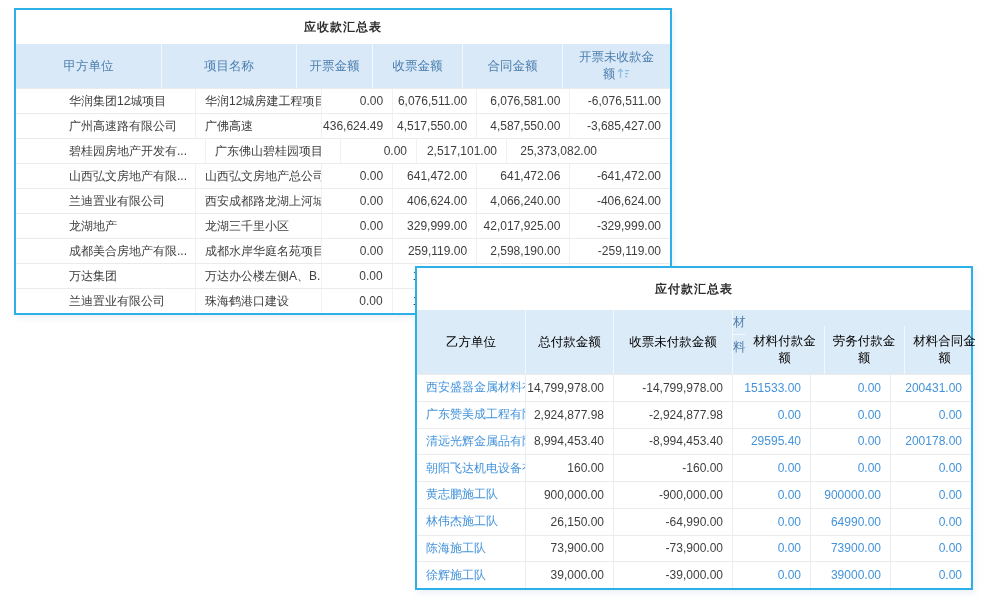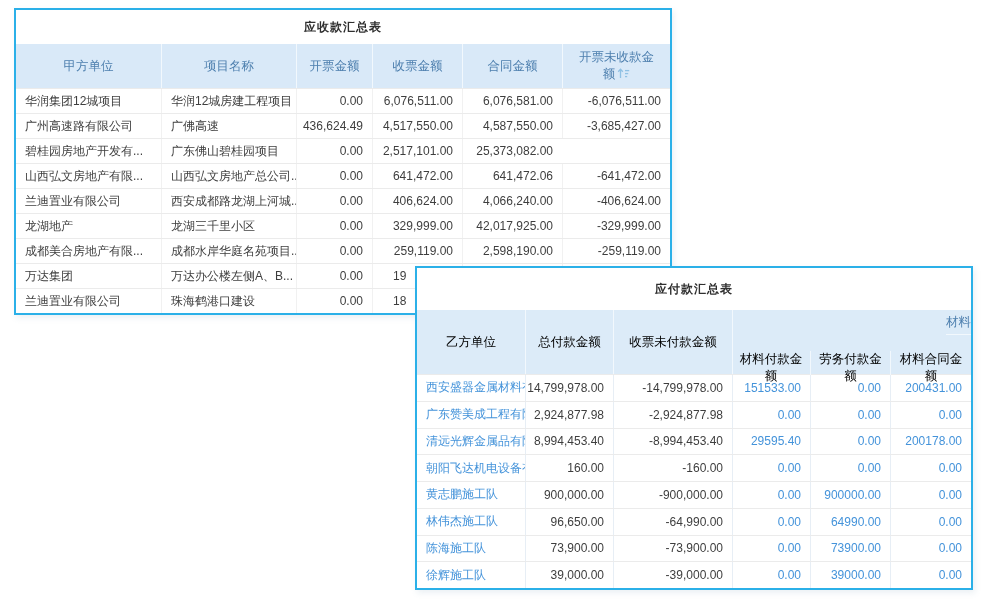--- a/index.html
+++ b/index.html
@@ -21,36 +21,36 @@
   .r-head { display:flex; background:#d9e9f8; height:44px;justify-content:center; }
   .r-th { display:flex; align-items:center; justify-content:center;
     color:#4d7fae; font-size:12.5px; text-align:center; line-height:1.35;
     padding:0 4px; }
   .r-th + .r-th { border-left:1px solid #f2f8fd; }
   .r-c0{width:145px}.r-c1{width:135px}.r-c2{width:76px}
   .r-c3{width:90px}.r-c4{width:100px}.r-c5{width:108px}
   .r-c5 .hdr-span{ max-width:86px; display:inline-block; }
   .sort-ico{ vertical-align:-1px; margin-left:2px; }
 
-  .r-row { display:flex; height:25px; border-top:1px solid #ebebeb; }
+  .r-row { display:flex; height:25px; border-top:1px solid #ebebeb;padding-left:44px; }
   .cell { display:flex; align-items:center; font-size:12px; color:#3e3e3e;
     white-space:nowrap; overflow:hidden; }
   .cell + .cell { border-left:1px solid #f1f1f1; }
   .cell.left { justify-content:flex-start; padding-left:9px; padding-right:4px; }
   .cell.num  { justify-content:flex-end; padding-right:9px; }
   .cell.cut  { justify-content:flex-start; padding-left:20px; }
 
   
   .p-head { display:flex; background:#dcebf8; height:64px; }
   .p-th { display:flex; align-items:center; justify-content:center;
     color:#000000; font-size:12.5px; text-align:center; line-height:1.35; padding:0 5px; }
   .p-th + .p-th, .p-group { border-left:1px solid #f2f8fd; }
   .p-c0{width:108px}.p-c1{width:88px}.p-c2{width:119px}
   .p-c3{width:78px}.p-c4{width:80px}.p-c5{width:81px}
-  .p-group { display:flex; flex-direction:column; width:239px;align-items:flex-end; }
+  .p-group { display:flex; width:239px; }
   .p-group-title { height:25px; line-height:25px; text-align:center;
     color:#4d7fae; font-size:12.5px; border-bottom:1px solid #f2f8fd; }
   .p-sub { flex:1; display:flex;margin-top:16px; }
   .p-sub .p-th { height:100%; }
 
   .p-row { display:flex; height:26.75px; border-top:1px solid #ebebeb; }
   .p-row .cell { font-size:12px; }
   .p-row .cell + .cell { border-left:1px solid #e7eef5; }
   .cell.link { color:#4493da; }
 </style>
@@ -215,21 +215,21 @@
         <div class="p-row">
           <div class="cell p-c0 left link">黄志鹏施工队</div>
           <div class="cell p-c1 num">900,000.00</div>
           <div class="cell p-c2 num">-900,000.00</div>
           <div class="cell p-c3 num link">0.00</div>
           <div class="cell p-c4 num link">900000.00</div>
           <div class="cell p-c5 num link">0.00</div>
         </div>
         <div class="p-row">
           <div class="cell p-c0 left link">林伟杰施工队</div>
-          <div class="cell p-c1 num">96,650.00</div>
+          <div class="cell p-c1 num">26,150.00</div>
           <div class="cell p-c2 num">-64,990.00</div>
           <div class="cell p-c3 num link">0.00</div>
           <div class="cell p-c4 num link">64990.00</div>
           <div class="cell p-c5 num link">0.00</div>
         </div>
         <div class="p-row">
           <div class="cell p-c0 left link">陈海施工队</div>
           <div class="cell p-c1 num">73,900.00</div>
           <div class="cell p-c2 num">-73,900.00</div>
           <div class="cell p-c3 num link">0.00</div>

